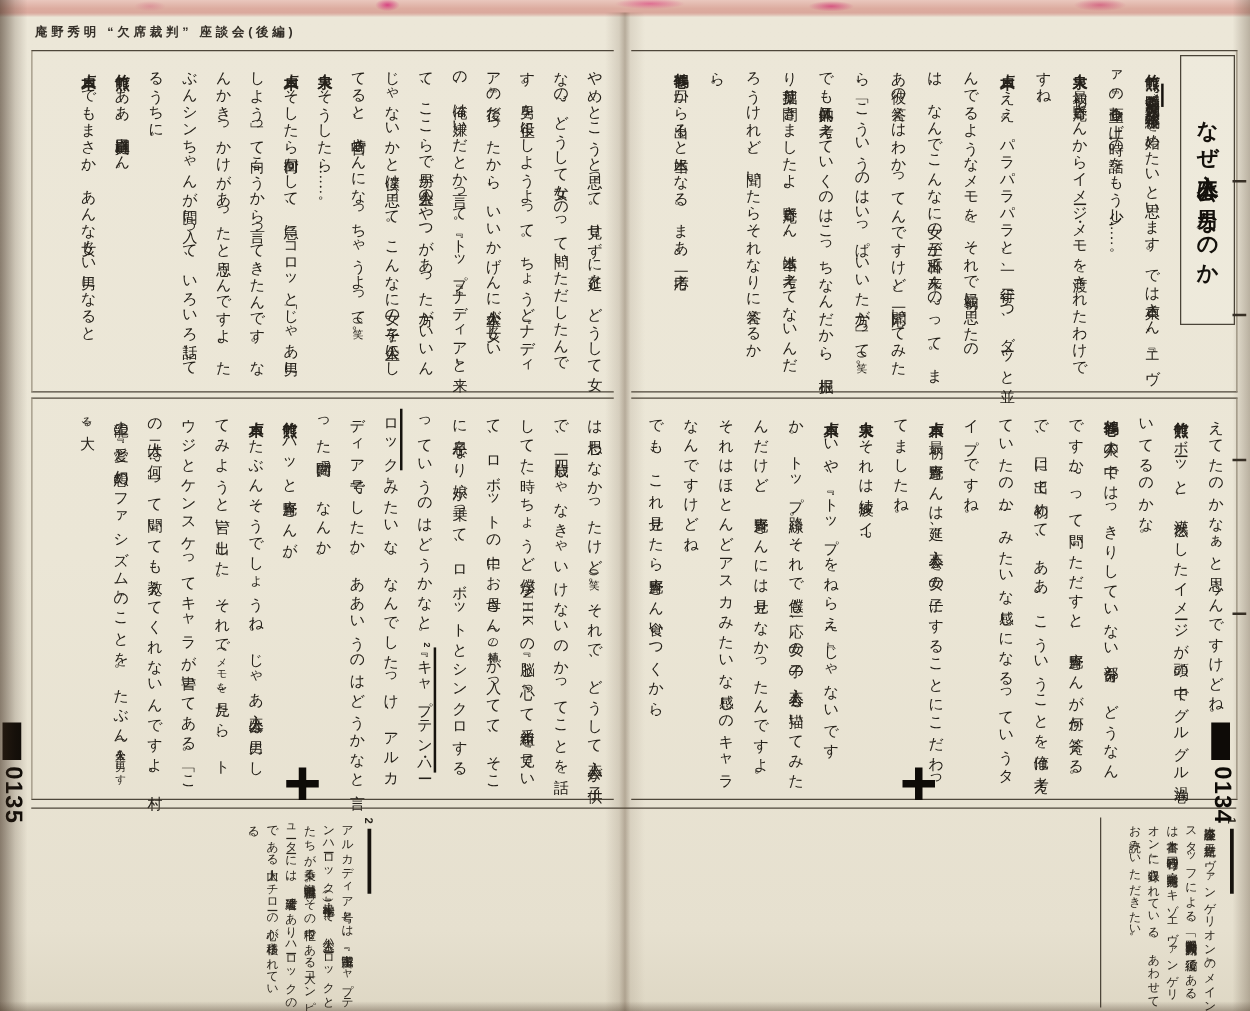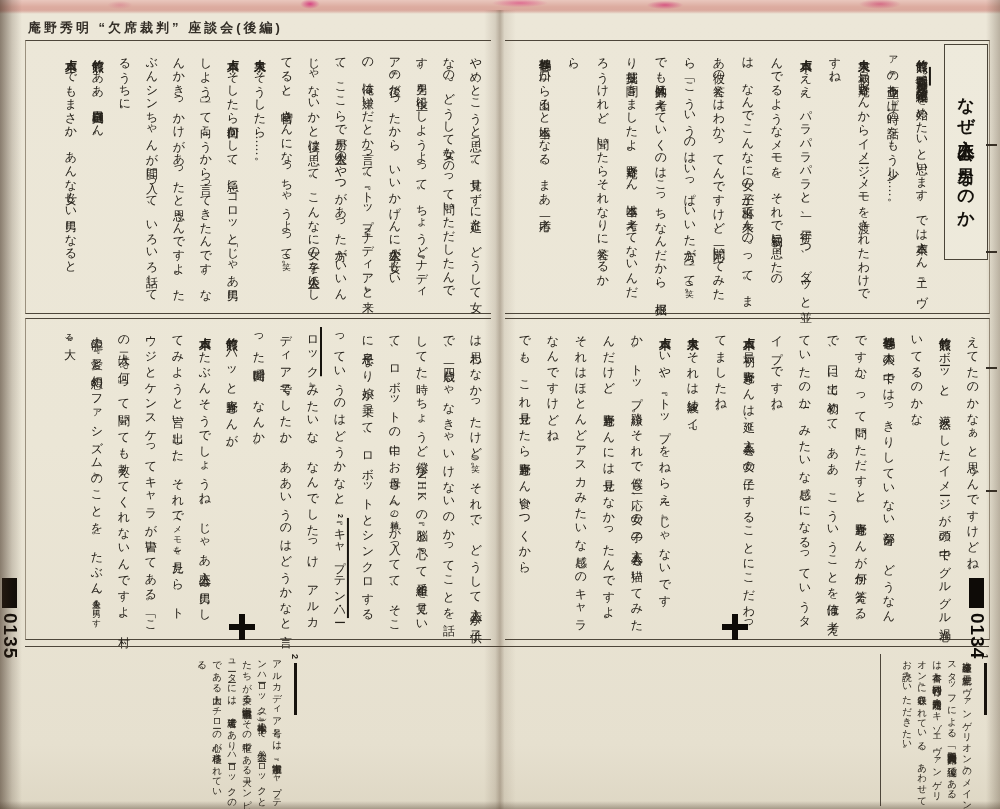--- a/index.html
+++ b/index.html
@@ -22,21 +22,21 @@
   .edge-right{position:absolute;right:0;top:0;width:14px;height:809px;
     background:linear-gradient(270deg,rgba(70,52,34,.3),rgba(70,52,34,0));}
   .edge-bottom{position:absolute;left:0;bottom:0;width:1000px;height:8px;
     background:linear-gradient(0deg,rgba(60,42,26,.35),rgba(60,42,26,0));}
   .binding{position:absolute;left:484px;top:10px;width:32px;height:799px;
     background:linear-gradient(90deg,rgba(80,58,38,0),rgba(80,58,38,.14) 35%,rgba(80,58,38,.34) 50%,rgba(80,58,38,.10) 64%,rgba(80,58,38,0));}
   .tick{position:absolute;background:#352f26;}
 
   
   .book-header{position:absolute;left:28px;top:19px;font-family:"Liberation Sans","DejaVu Sans",sans-serif;
-    font-size:13px;letter-spacing:3px;color:#332e27;font-weight:bold;}
+    font-size:10px;letter-spacing:3px;color:#332e27;font-weight:bold;}
 
   
   .band{position:absolute;writing-mode:vertical-rl;text-orientation:mixed;
     border-top:1px solid #4d463a;border-bottom:1px solid #4d463a;
     padding:8px 2px;box-sizing:border-box;font-size:12px;color:#25211a;}
   .band-tr{left:505px;top:40px;width:485px;height:274px;line-height:29px;padding-right:52px;border-right:1px solid #9a907e;}
   .band-br{left:505px;top:318px;width:485px;height:322px;line-height:28px;letter-spacing:2px;border-right:1px solid #9a907e;}
   .band-tl{left:25px;top:40px;width:466px;height:274px;line-height:27px;border-left:1px solid #9a907e;}
   .band-bl{left:25px;top:318px;width:466px;height:322px;line-height:27px;letter-spacing:2px;border-left:1px solid #9a907e;}
   .seg{margin:0;}

